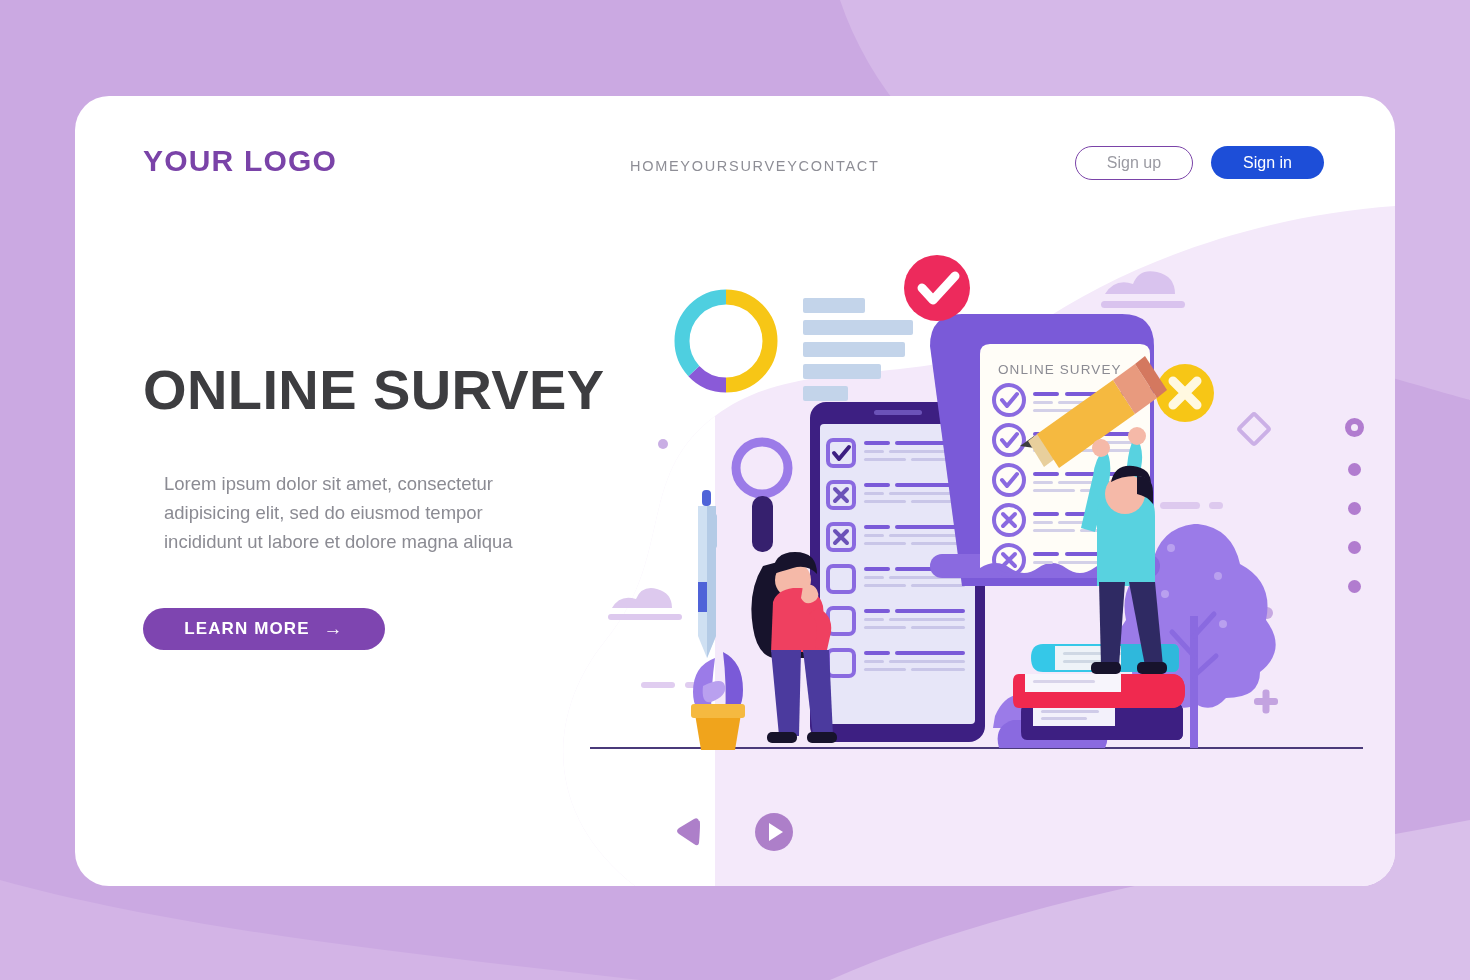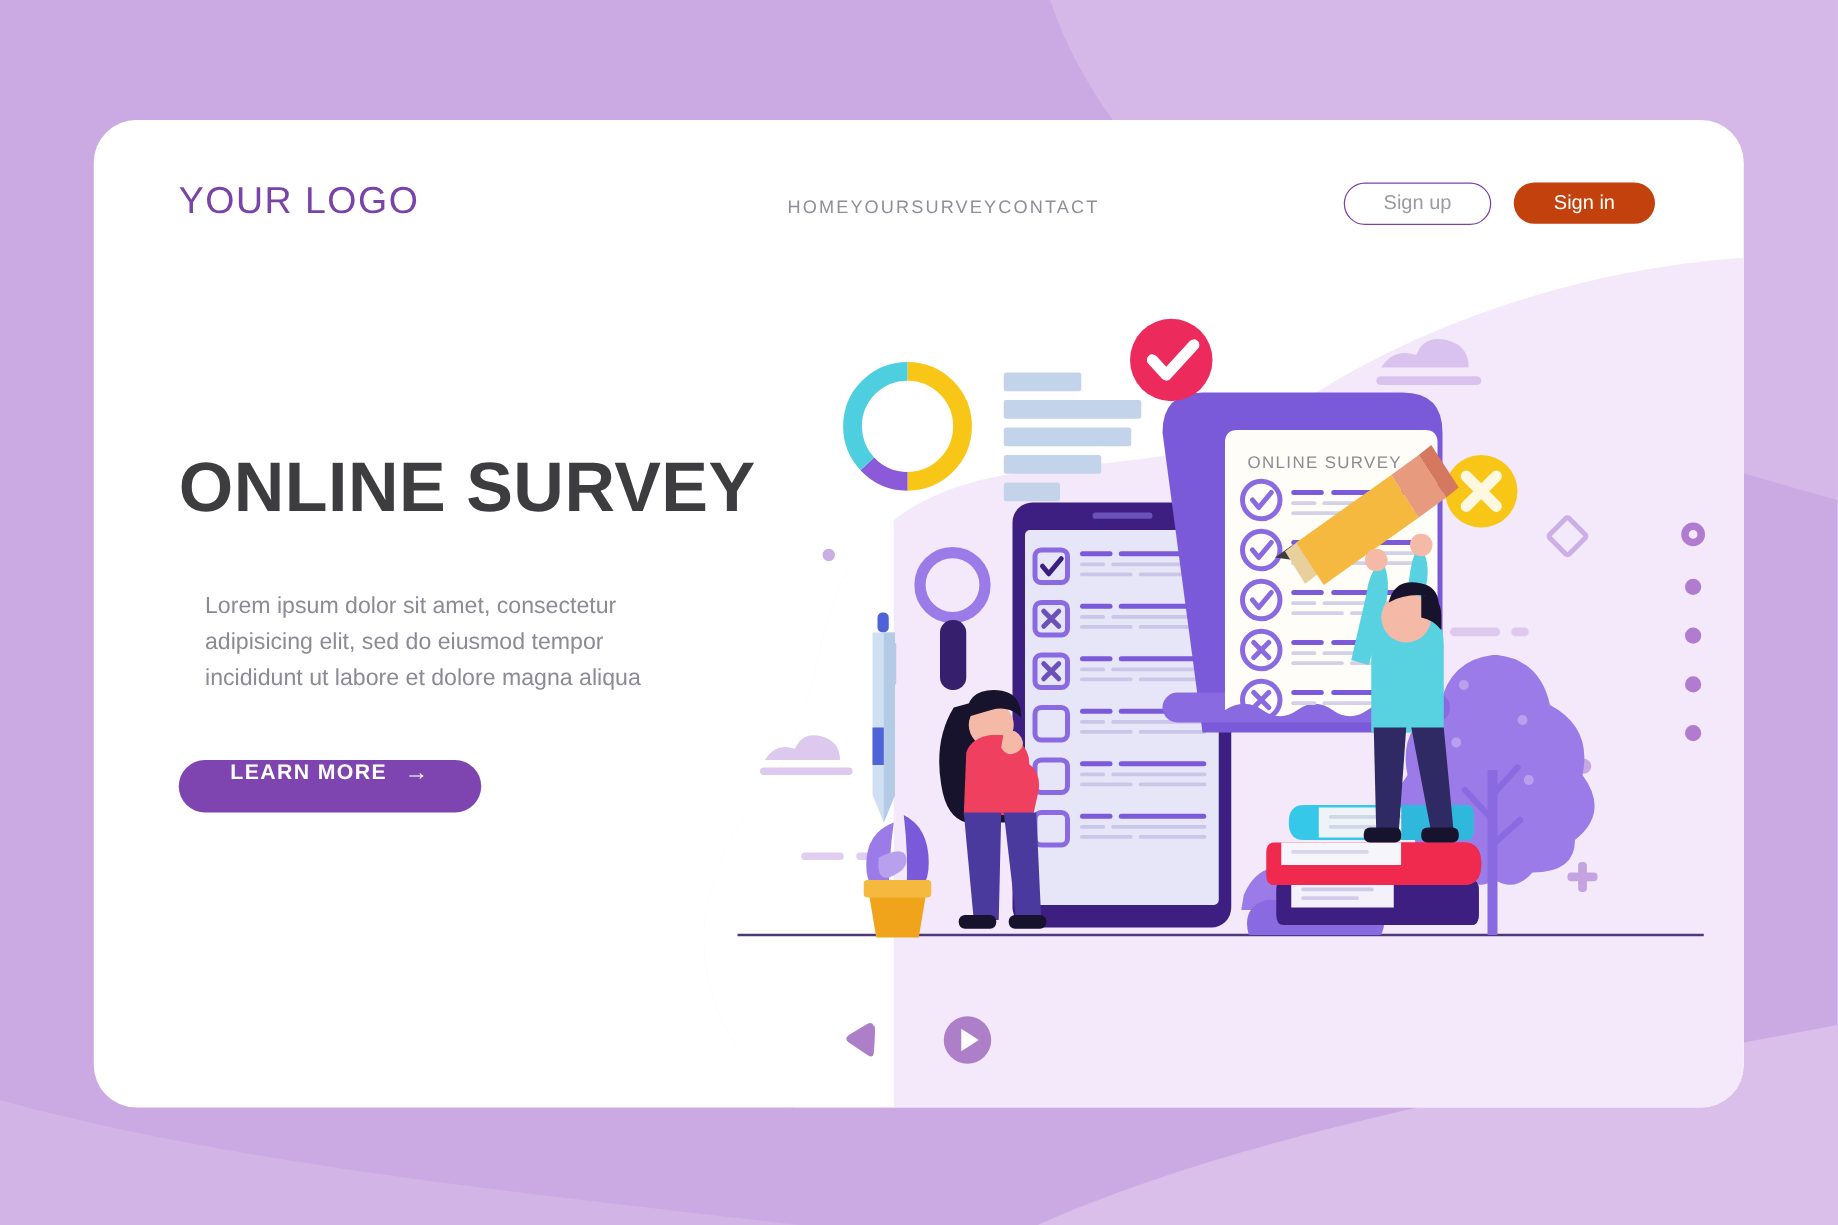--- a/index.html
+++ b/index.html
@@ -27,61 +27,61 @@
   
   #card-blob { position:absolute; inset:0; z-index:0; pointer-events:none; }
 
   
   #header {
     position:absolute; left:0; top:0; width:100%; height:140px;
     display:flex; align-items:center; z-index:6;
   }
   #logo {
     position:absolute; left:68px; top:48px;
-    font-size:30px; font-weight:normal; color:#7a43a8;
+    font-size:30px; font-weight:bold; color:#7a43a8;
     letter-spacing:1.2px; white-space:nowrap;
   }
   #nav {
     position:absolute; left:555px; top:62px;
     display:flex; align-items:center; 
   }
   .nav-link {
     font-size:14.5px; color:#8e8e96; letter-spacing:1.7px;
     text-decoration:none; white-space:nowrap; cursor:pointer;
   }
   #auth { position:absolute; left:1000px; top:50px; display:flex; gap:18px; }
   #signup-btn {
     width:118px; height:34px; border:1.6px solid #7a43a8; border-radius:20px;
     background:transparent; color:#9a9aa2; font-size:16px;
     font-family:"Liberation Sans", sans-serif; cursor:pointer;
     display:flex; align-items:center; justify-content:center;
   }
   #signin-btn {
     width:113px; height:33px; border:none; border-radius:20px;
-    background:#c2410c; color:#ffffff; font-size:16px;
+    background:#1d4ed8; color:#ffffff; font-size:16px;
     font-family:"Liberation Sans", sans-serif; cursor:pointer;
     display:flex; align-items:center; justify-content:center;
   }
 
   
   #hero { position:absolute; left:68px; top:262px; z-index:6; width:520px; }
   #hero h1 {
     font-size:56px; font-weight:bold; line-height:1.14;
     color:#3d3d40; letter-spacing:0.4px;
   }
   #hero h1 .accent { color:#7e45b0; }
   #hero-desc {
     margin-top:48px; font-size:18.5px; line-height:1.56;
     color:#8b8b93; width:400px;margin-left:21px;
   }
   #learn-more {
     margin-top:52px; width:242px; height:42px; border:none; border-radius:21px;
     background:#7e45b0; color:#fff; font-size:17px; font-weight:bold;
     letter-spacing:1.1px; cursor:pointer;
-    display:flex; justify-content:center; gap:14px;
+    display:flex; align-items:center; justify-content:center; gap:14px;
     font-family:"Liberation Sans", sans-serif;
   }
   #learn-more .arrow { font-size:19px; font-weight:normal; }
 
   
   #illustration { position:absolute; left:0; top:0; width:1320px; height:790px; z-index:4; }
 
   
   #carousel { position:absolute; left:600px; top:715px; display:flex; align-items:center; gap:52px; z-index:7; }
   #dots { position:absolute; left:1270px; top:322px; display:flex; flex-direction:column; align-items:center; gap:26px; z-index:7; }

